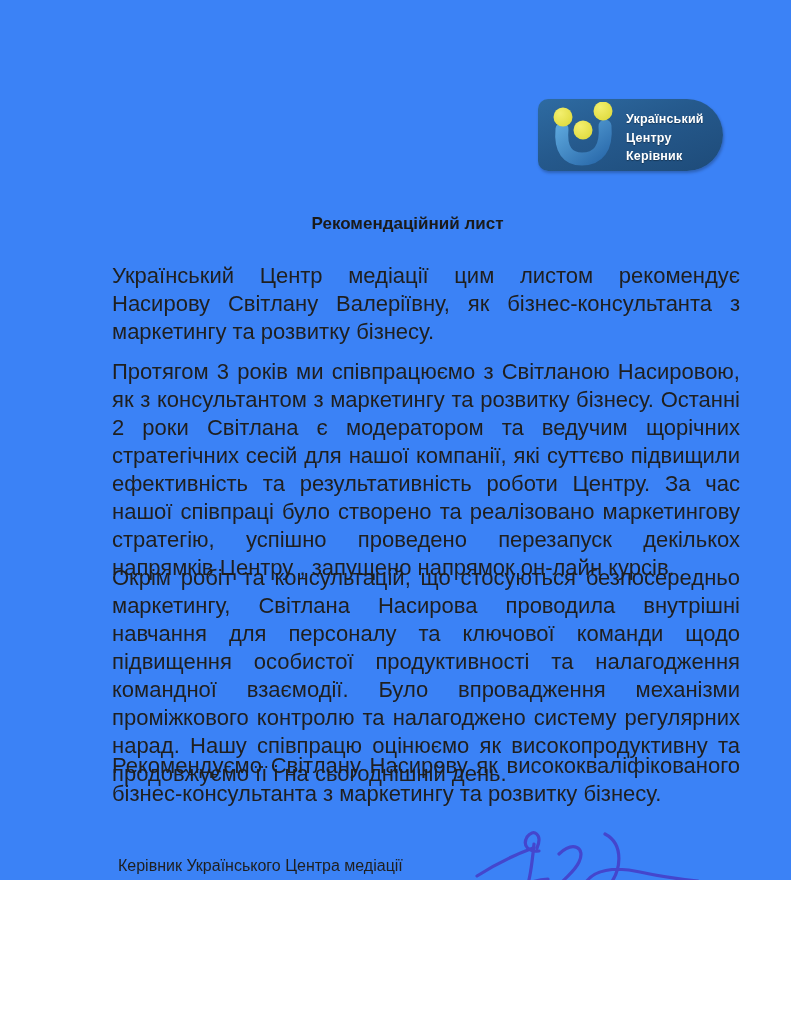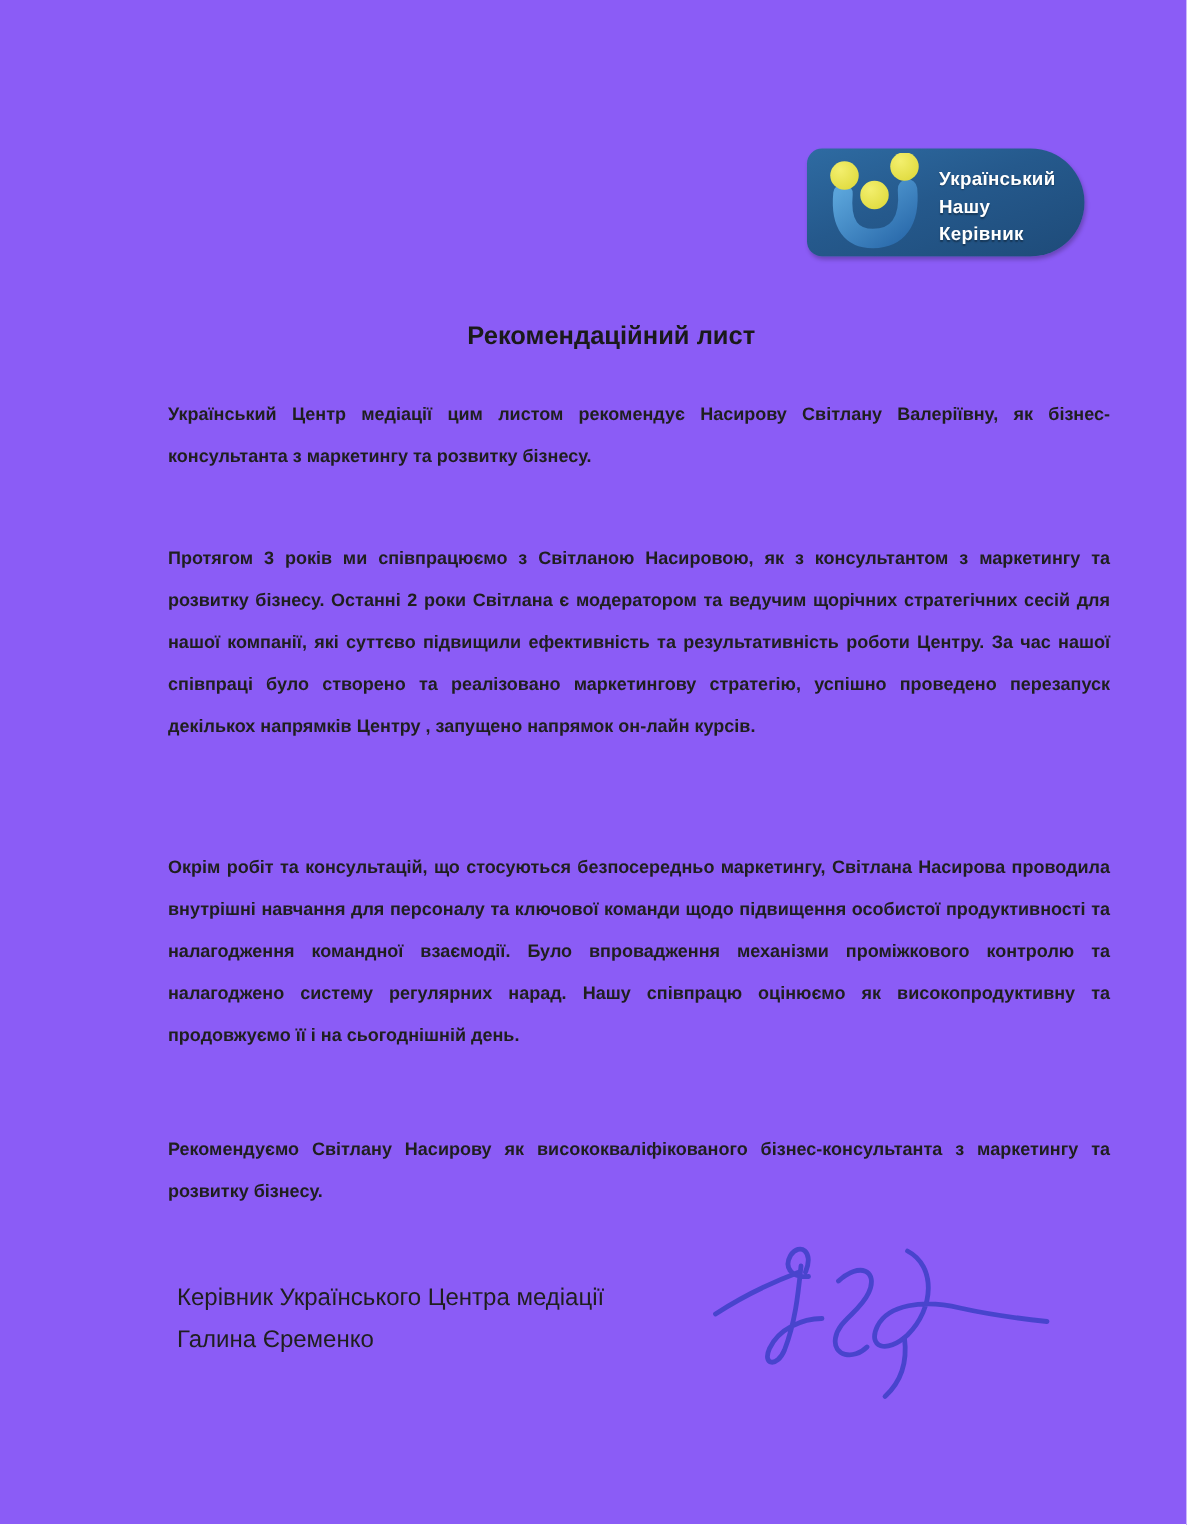--- a/index.html
+++ b/index.html
@@ -1,20 +1,20 @@
 <!DOCTYPE html>
 <html><head>
 <meta charset="utf-8">
 <style>
   html, body { margin: 0; padding: 0; background: #ffffff; }
   .page {
     position: relative;
     width: 791px;
-    height: 1016px;
-    background: #8b5cf6;
+    height: 880px;
+    background: #3b82f6;
     font-family: "Liberation Sans", sans-serif;
     color: #1f1f1f;
     overflow: hidden;
   }
 
   
   .logo-capsule {
     position: absolute;
     left: 538px;
     top: 99px;
@@ -54,26 +54,25 @@
     font-size: 17px;
     font-weight: bold;
     line-height: 28px;
     color: #1a1a1a;
   }
   .para {
     position: absolute;
     left: 112px;
     width: 628px;
     margin: 0;
-    font-size: 12px;
+    font-size: 22px;
     line-height: 28px;
     text-align: justify;
     text-align-last: left;
     color: #1f1f1f;
-    font-weight: bold;
   }
   .p1 { top: 262px; }
   .p2 { top: 358px; }
   .p3 { top: 564px; }
   .p4 { top: 740px; margin-top: 12px; }
 
   .signoff {
     position: absolute;
     left: 118px;
     top: 852px;
@@ -107,21 +106,21 @@
           <stop offset="1" stop-color="#ddd838"></stop>
         </radialGradient>
       </defs>
       <path d="M 18,27 C 16,48 24,57 38,57 C 54,57 63,46 61,24" fill="none" stroke="url(#ug)" stroke-width="13" stroke-linecap="round"></path>
       <circle cx="19" cy="15" r="9.5" fill="url(#dg)"></circle>
       <circle cx="59" cy="9" r="9.5" fill="url(#dg)"></circle>
       <circle cx="39" cy="28" r="9.5" fill="url(#dg)"></circle>
     </svg>
     <div class="logo-text">
       <div>Український</div>
-      <div>Нашу</div>
+      <div>Центру</div>
       <div>Керівник</div>
     </div>
   </div>
 
   <h1 class="title">Рекомендаційний лист</h1>
 
   <p class="para p1">Український Центр медіації цим листом рекомендує Насирову Світлану Валеріївну, як бізнес-консультанта з маркетингу та розвитку бізнесу.</p>
   <p class="para p2">Протягом 3 років ми співпрацюємо з Світланою Насировою, як з консультантом з маркетингу та розвитку бізнесу. Останні 2 роки Світлана є модератором та ведучим щорічних стратегічних сесій для нашої компанії, які суттєво підвищили ефективність та результативність роботи Центру. За час нашої співпраці було створено та реалізовано маркетингову стратегію, успішно проведено перезапуск декількох напрямків Центру , запущено напрямок он-лайн курсів.</p>
   <p class="para p3">Окрім робіт та консультацій, що стосуються безпосередньо маркетингу, Світлана Насирова проводила внутрішні навчання для персоналу та ключової команди щодо підвищення особистої продуктивності та налагодження командної взаємодії. Було впровадження механізми проміжкового контролю та налагоджено систему регулярних нарад. Нашу співпрацю оцінюємо як високопродуктивну та продовжуємо її і на сьогоднішній день.</p>
   <p class="para p4">Рекомендуємо Світлану Насирову як висококваліфікованого бізнес-консультанта з маркетингу та розвитку бізнесу.</p>

